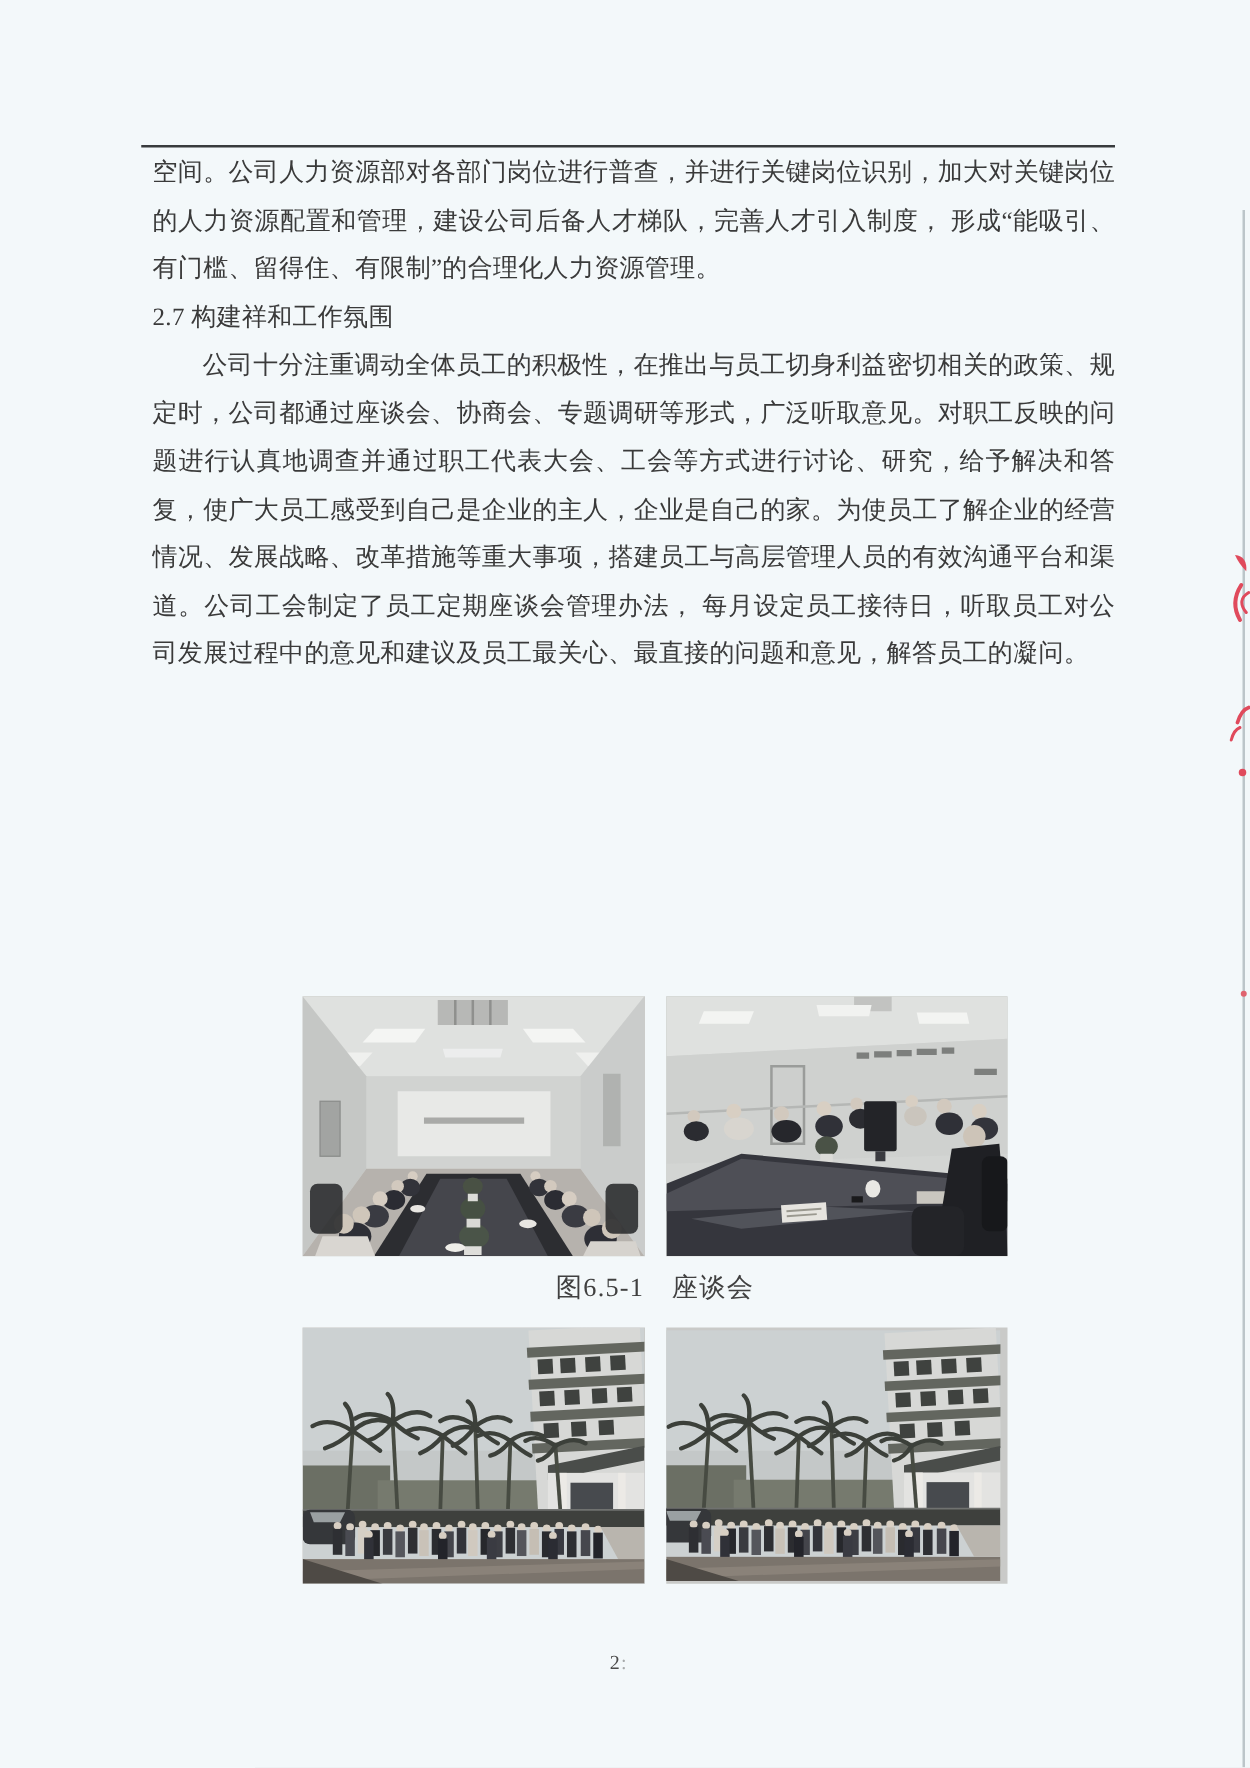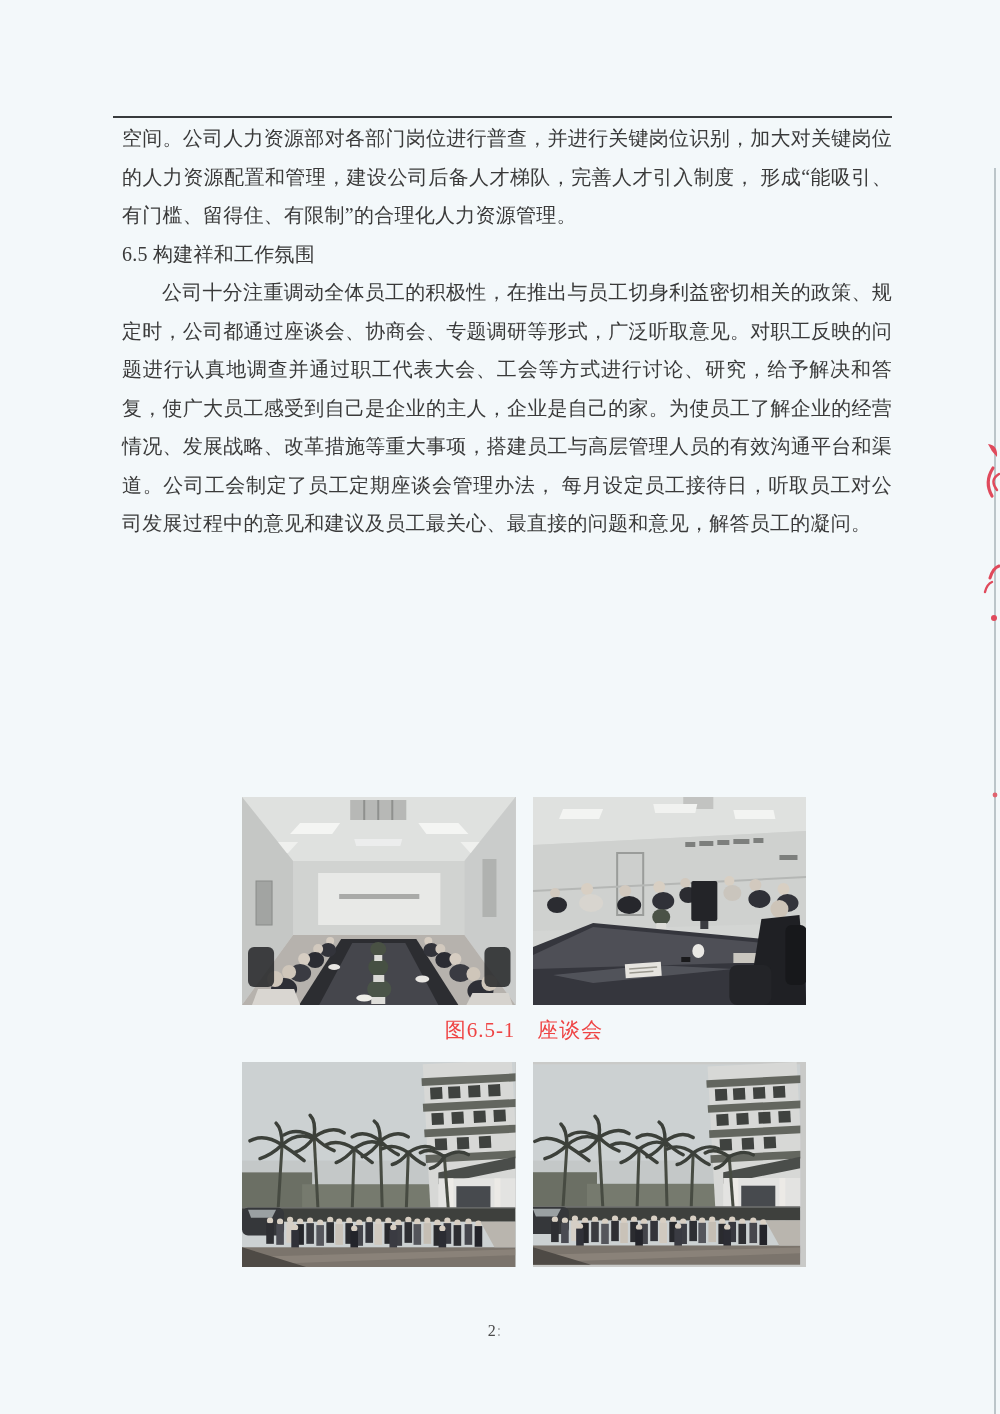--- a/index.html
+++ b/index.html
@@ -15,39 +15,39 @@
     text-align:justify;text-justify:inter-ideograph;
   }
   .text-flow p, .text-flow .heading{margin:0;}
   .indent{text-indent:2em;}
   .fig-row{position:absolute;left:242px;width:564px;display:flex;gap:17px;}
   .fig-row1{top:797px;height:208px;}
   .fig-row2{top:1062px;height:205px;}
   .photo{flex:1;height:100%;background:#c9cac8;overflow:hidden;}
   .photo svg{display:block;width:100%;height:100%;}
   .fig-caption{position:absolute;left:242px;width:564px;text-align:center;
-    font-size:21px;letter-spacing:1px;color:#ef4444;}
+    font-size:21px;letter-spacing:1px;color:#404040;}
   .cap1{top:1016px;}
   .cap2{top:1275px;}
   .page-number{position:absolute;left:0;top:1322px;width:990px;text-align:center;
     font-size:16px;color:#4b4b4b;letter-spacing:1px;}
   .page-number .faint{opacity:.45;}
   .edge-line{position:absolute;left:994px;top:168px;width:2px;height:1246px;background:#bcc5c9;}
   .red-marks{position:absolute;left:975px;top:430px;width:25px;height:380px;}
 </style>
 </head>
 <body>
 
 <div class="page">
 
   <div class="header-rule"></div>
 
   <div class="text-flow">
     <p>空间。公司人力资源部对各部门岗位进行普查，并进行关键岗位识别，加大对关键岗位的人力资源配置和管理，建设公司后备人才梯队，完善人才引入制度， 形成“能吸引、有门槛、留得住、有限制”的合理化人力资源管理。</p>
-    <div class="heading">6.5 构建祥和工作氛围</div>
+    <div class="heading">2.7 构建祥和工作氛围</div>
     <p class="indent">公司十分注重调动全体员工的积极性，在推出与员工切身利益密切相关的政策、规定时，公司都通过座谈会、协商会、专题调研等形式，广泛听取意见。对职工反映的问题进行认真地调查并通过职工代表大会、工会等方式进行讨论、研究，给予解决和答复，使广大员工感受到自己是企业的主人，企业是自己的家。为使员工了解企业的经营情况、发展战略、改革措施等重大事项，搭建员工与高层管理人员的有效沟通平台和渠道。公司工会制定了员工定期座谈会管理办法， 每月设定员工接待日，听取员工对公司发展过程中的意见和建议及员工最关心、最直接的问题和意见，解答员工的凝问。</p>
   </div>
 
   <svg width="0" height="0" style="position:absolute">
     <defs>
       <g id="person">
           <circle cx="0" cy="0" r="3.1" fill="#d8cfc3"></circle>
           <rect x="-3.8" y="2.5" width="7.6" height="21" fill="currentColor"></rect>
         </g>
 

